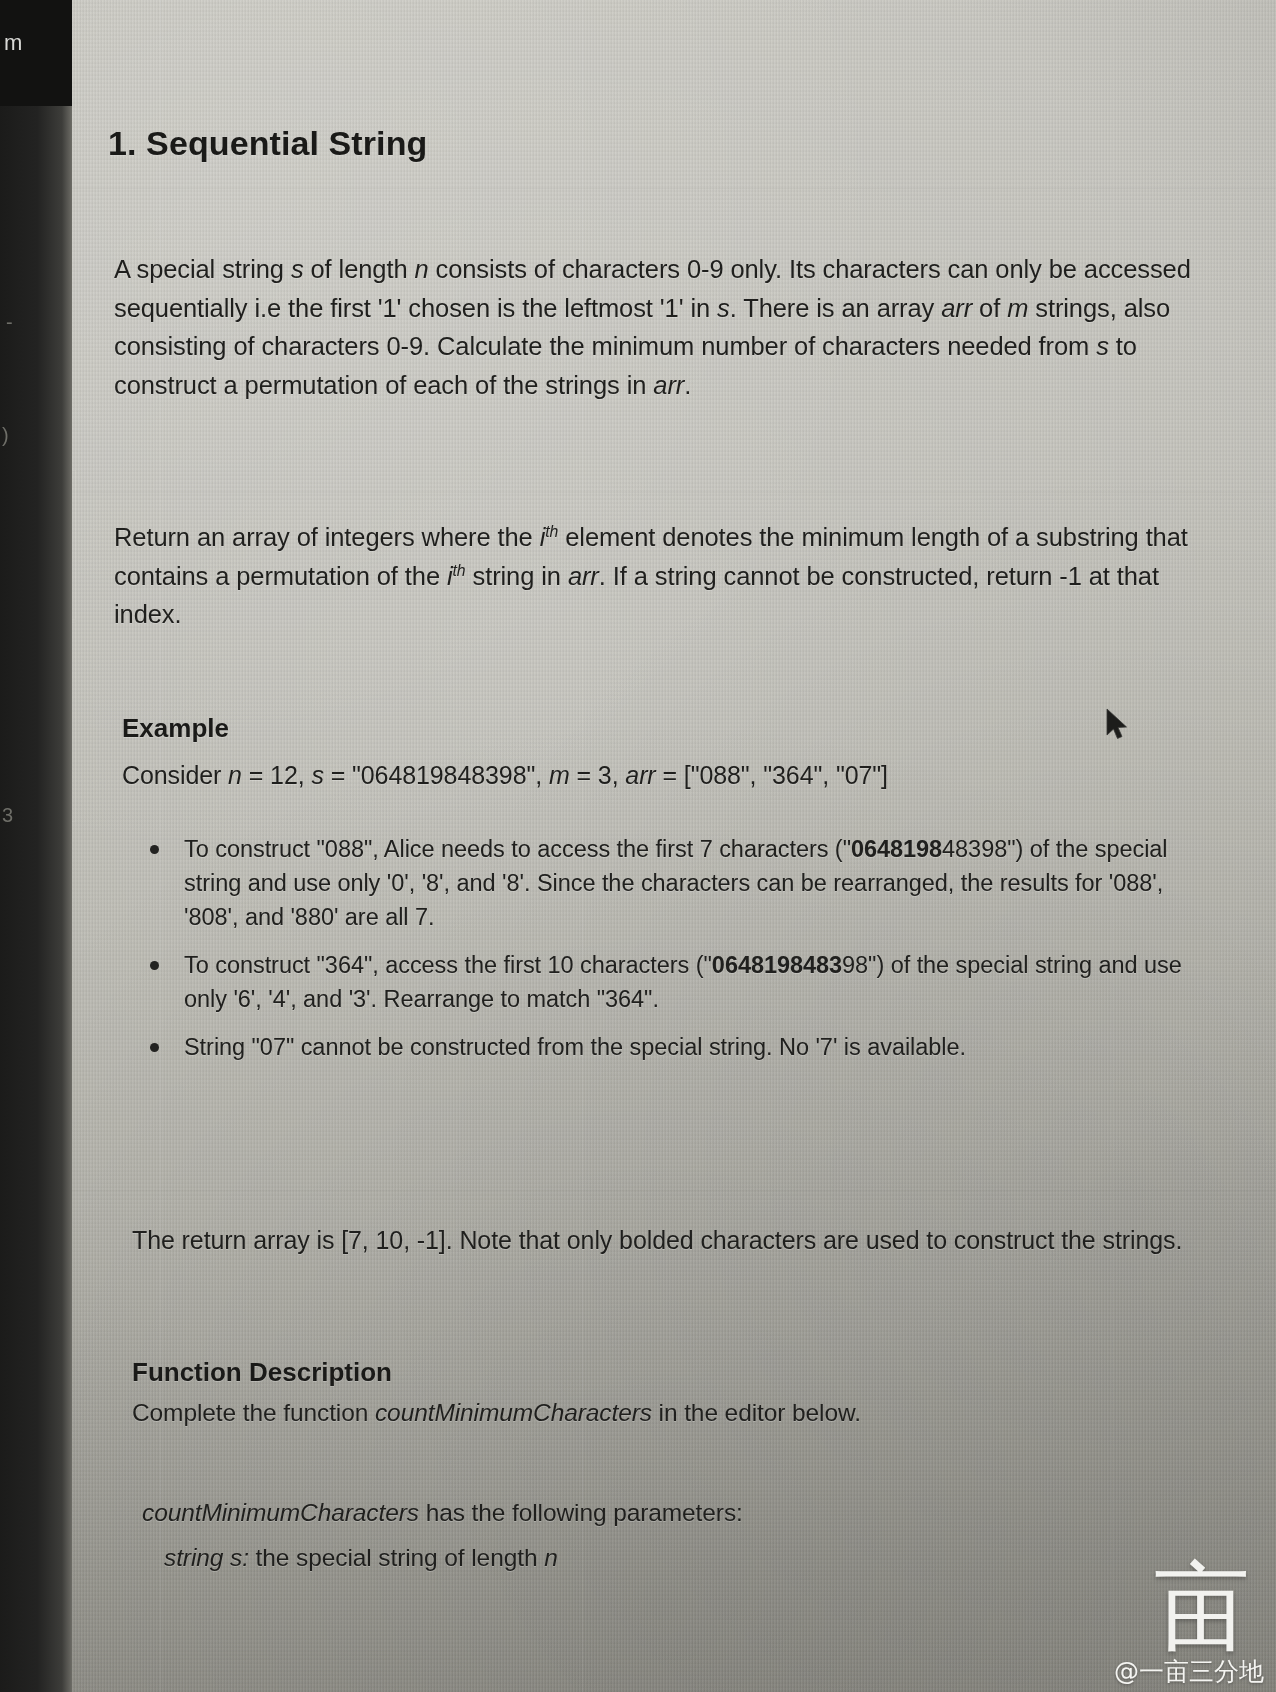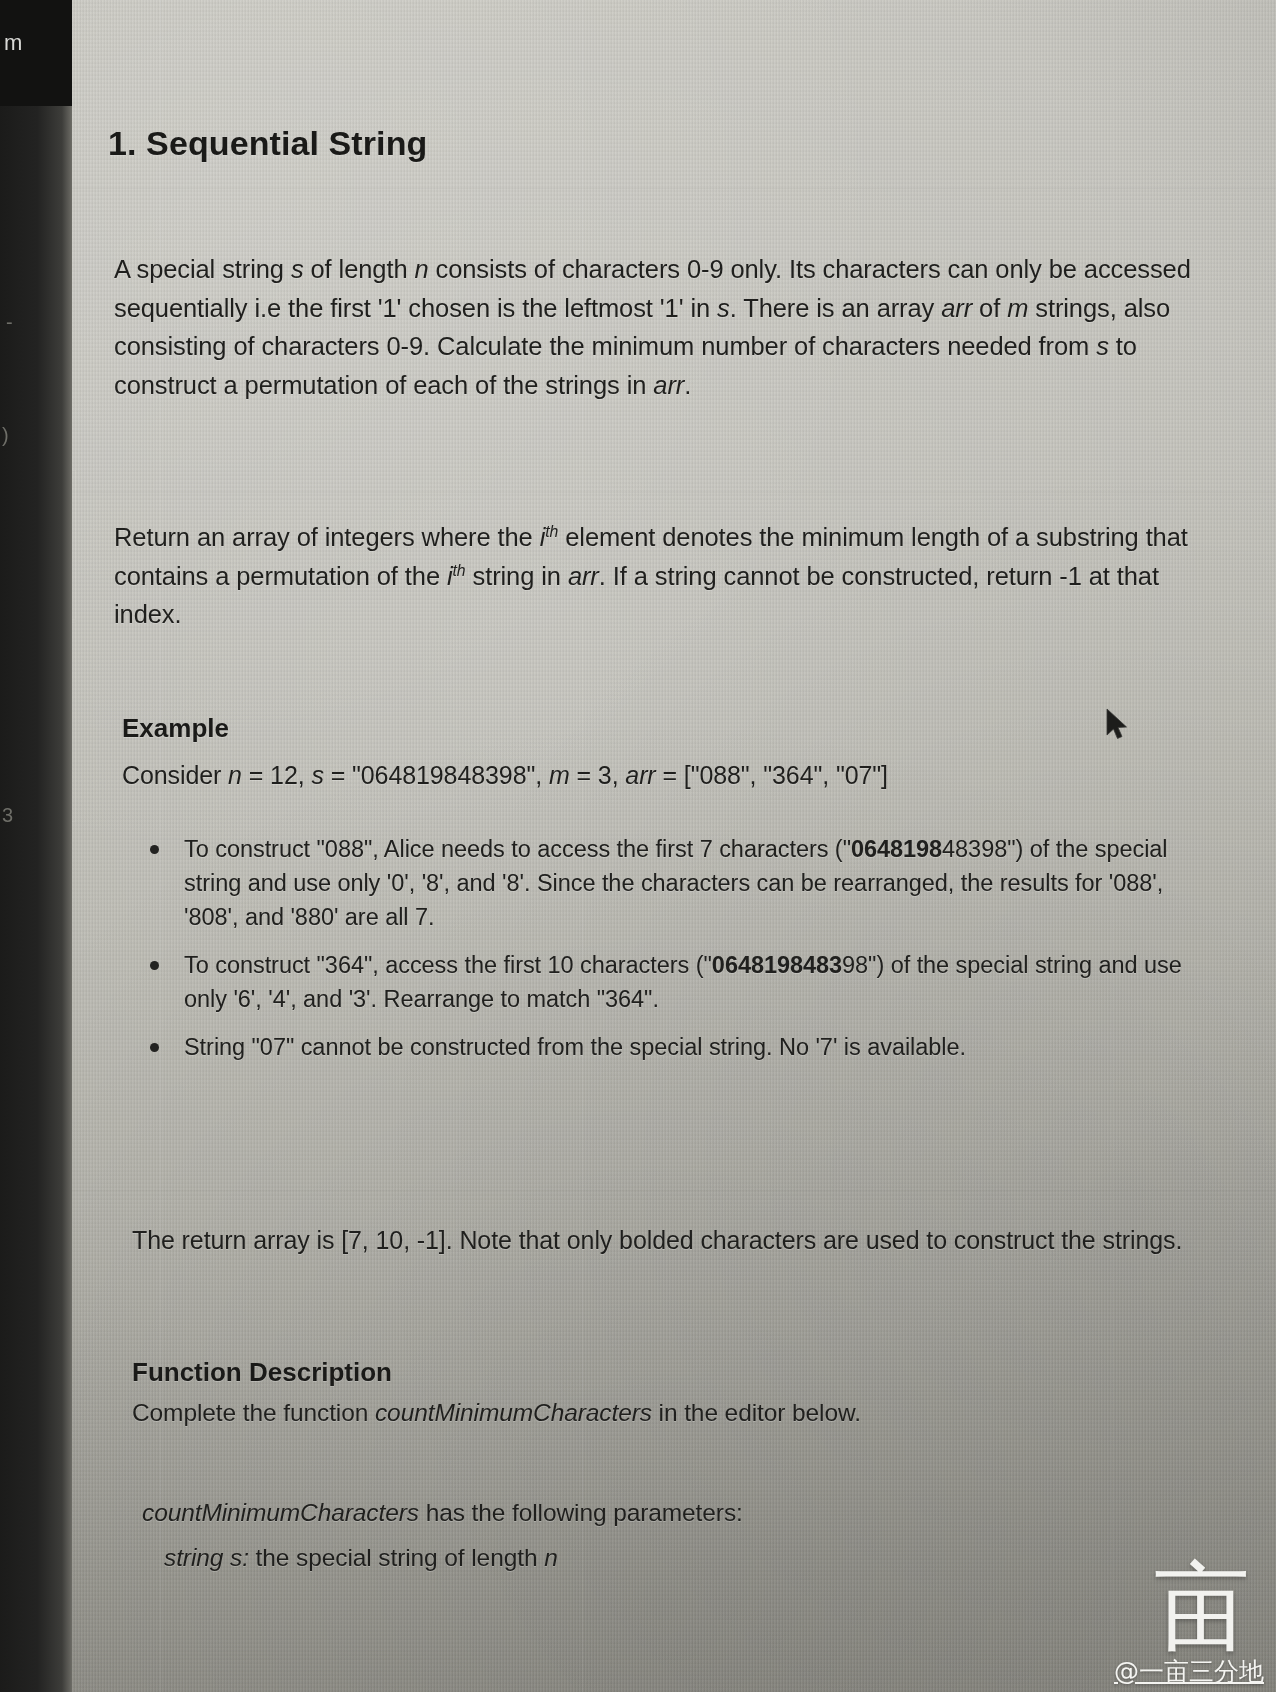--- a/index.html
+++ b/index.html
@@ -181,21 +181,20 @@
     display:block;
   }
   #watermark-handle {
     font-size: 25px;
     color: #f4f4f1;
     font-family: "DejaVu Sans", sans-serif;
     text-shadow: 0 1px 3px rgba(0,0,0,0.35);
     display:block;
     margin-top: 2px;
     margin-right: 4px;
-    text-decoration: underline;
   }
 
   
   #blur-veil{
     position:absolute; inset:0; z-index:10;
     backdrop-filter: blur(0.35px);
     pointer-events:none;
   }
 </style>
 </head>

